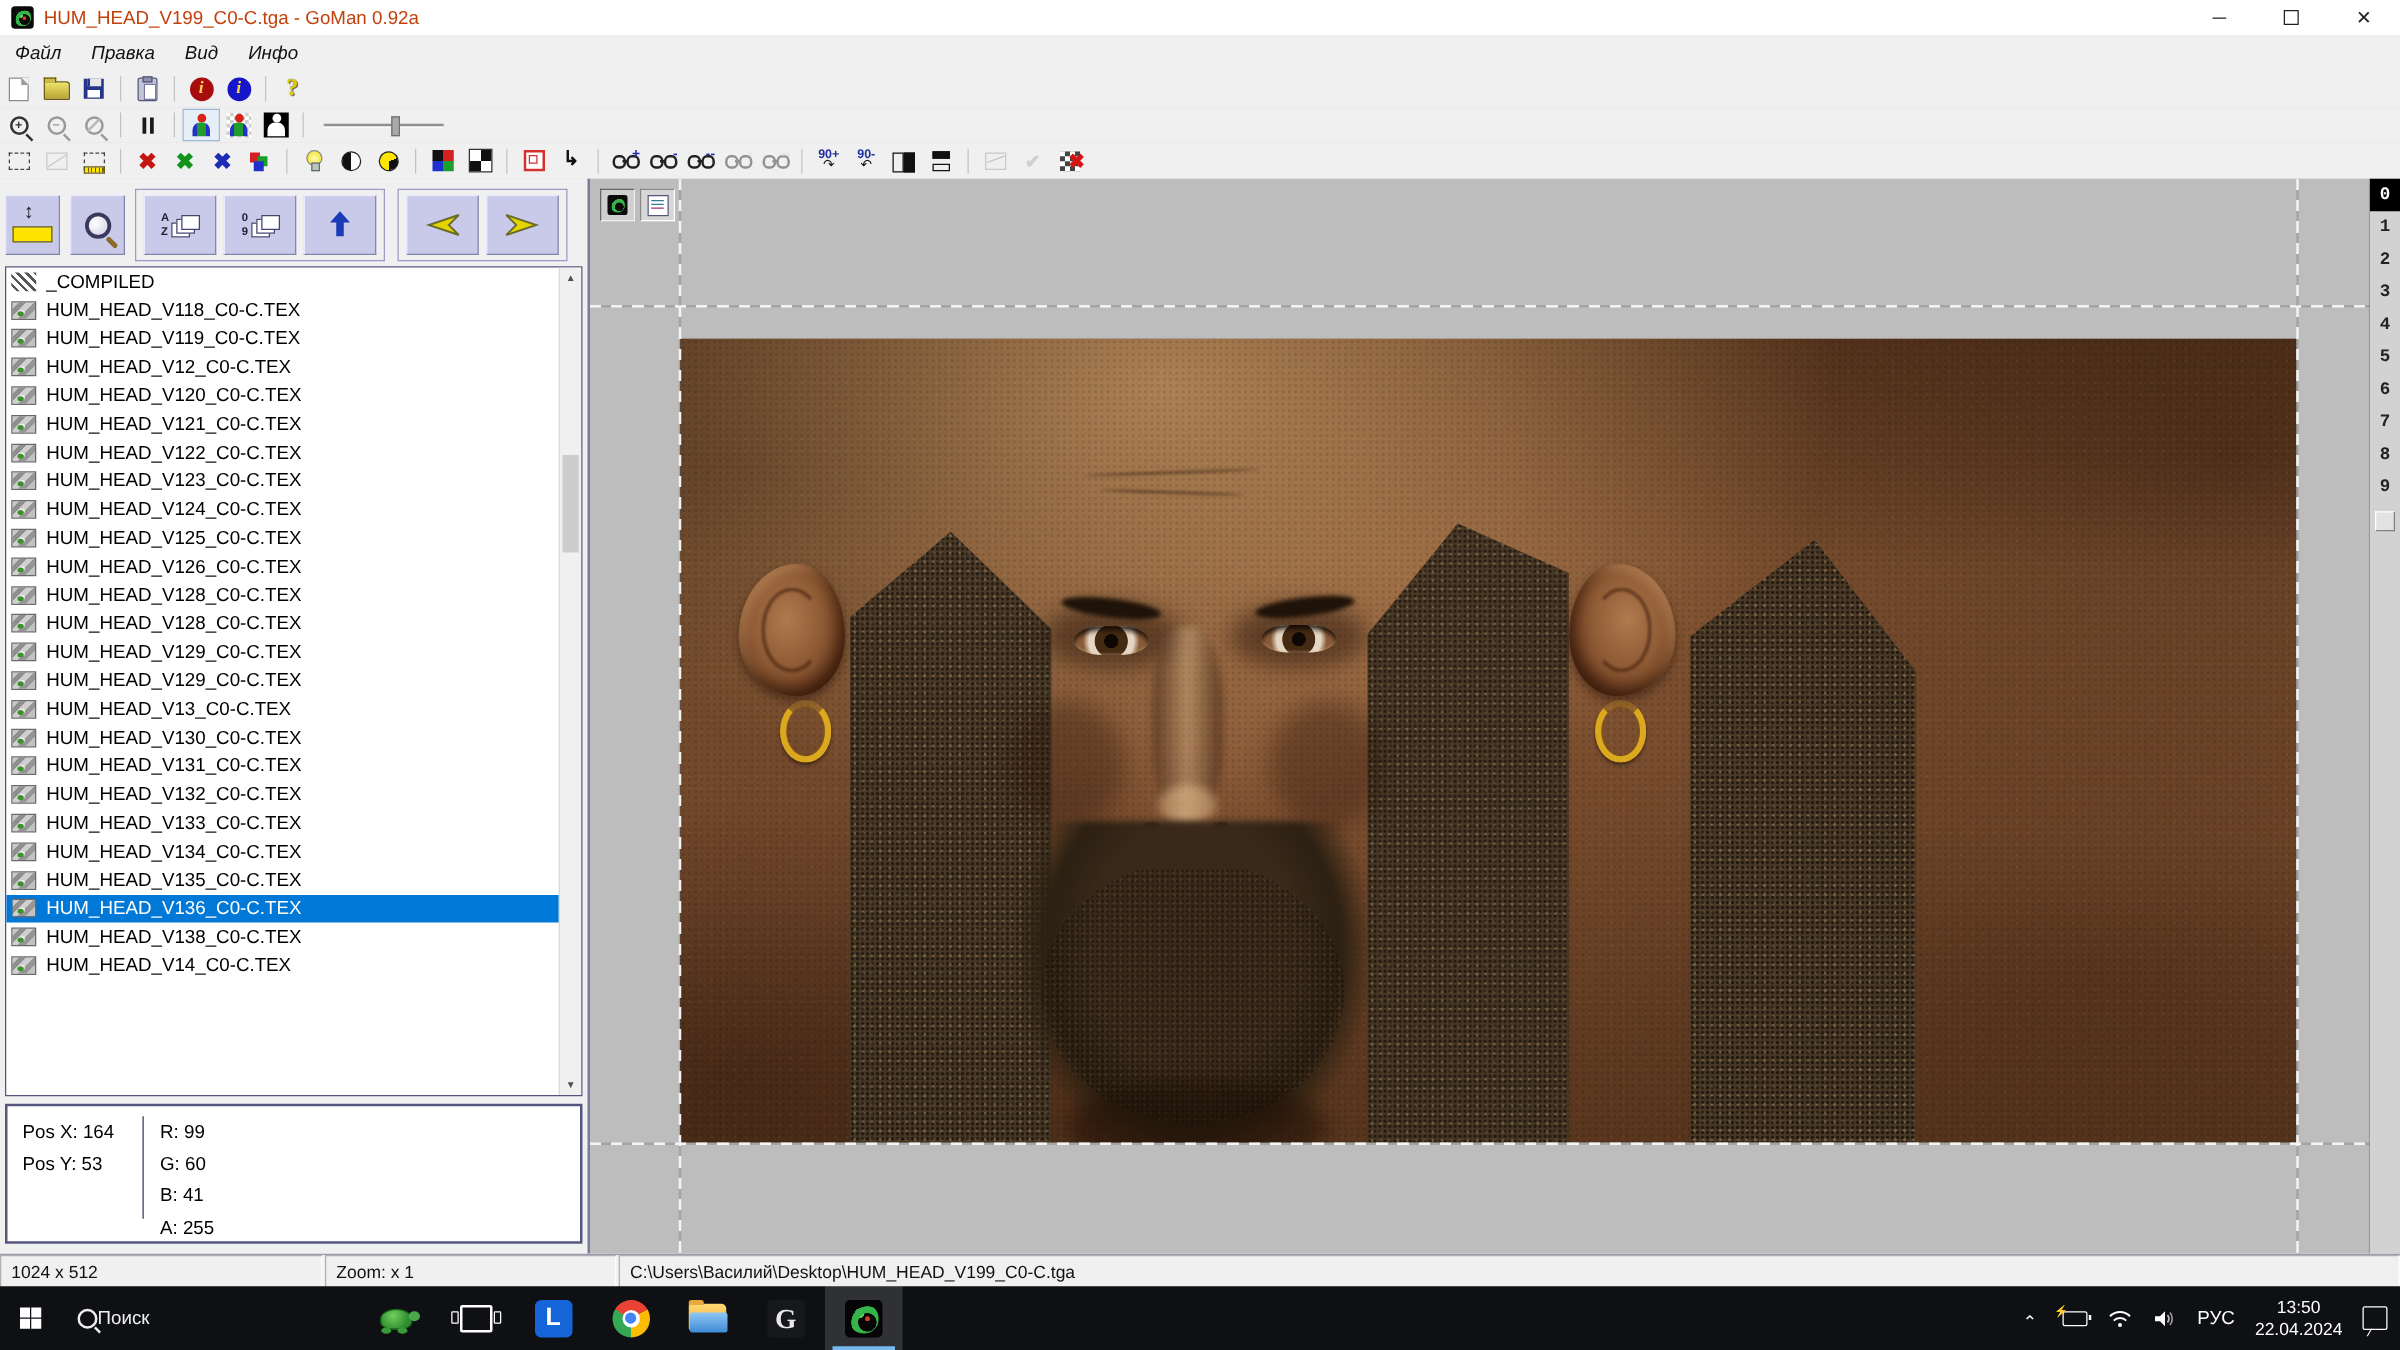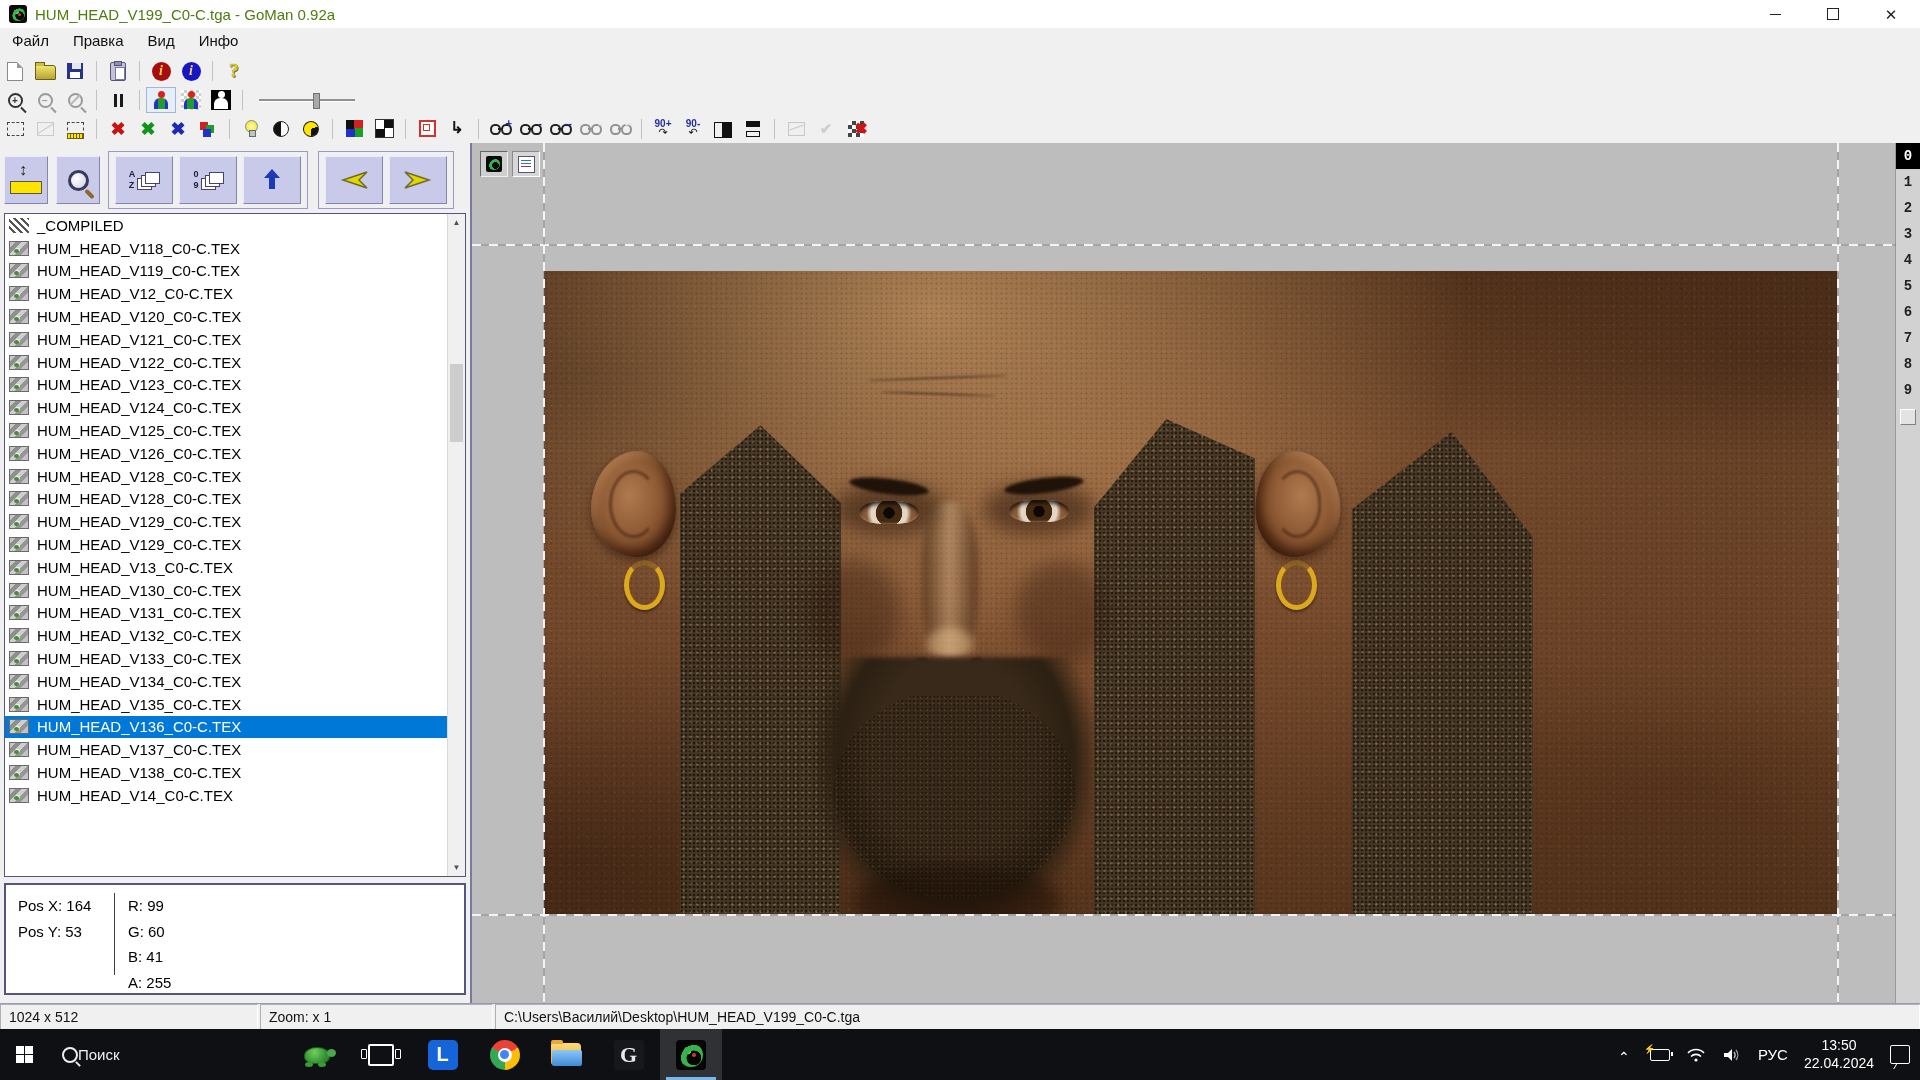--- a/index.html
+++ b/index.html
@@ -7,28 +7,28 @@
   #screen{position:relative;width:1920px;height:1080px;overflow:hidden;
     font-family:"Liberation Sans",sans-serif;background:#f0f0f0;-webkit-font-smoothing:antialiased;}
   
   .titlebar{position:absolute;left:0;top:0;width:1920px;height:28px;background:#ffffff;
     display:flex;align-items:center;border-bottom:1px solid #e4e4e4;}
   .appicon{width:18px;height:18px;margin:0 8px 0 9px;background:#0a0a0a;border-radius:3px;position:relative;flex:0 0 auto;}
   .appicon::before{content:"";position:absolute;left:2px;top:2px;width:14px;height:14px;border-radius:50%;
     background:radial-gradient(circle at 62% 62%, transparent 0 34%, #35b44a 36% 58%, transparent 60%),
                radial-gradient(circle at 38% 35%, #58d06a 0 18%, transparent 20%);}
   .appicon::after{content:"";position:absolute;left:9px;top:8px;width:3px;height:3px;border-radius:50%;background:#d23c2a;}
-  .title-text{font-size:15px;color:#4d7c0f;}
+  .title-text{font-size:15px;color:#c2410c;}
   .wincontrols{margin-left:auto;display:flex;height:28px;}
   .wbtn{width:58px;height:28px;display:flex;align-items:center;justify-content:center;color:#222;font-size:13px;}
   .glyph-min{width:11px;height:1px;background:#222;display:block;}
   .glyph-max{width:10px;height:10px;border:1px solid #222;display:block;}
   .glyph-close{font-size:15px;line-height:1;}
   
-  .menubar{position:absolute;left:0;top:28px;width:1920px;height:28px;background:#f0f0f0;display:flex;border-bottom:1px solid #dcdcdc;}
+  .menubar{position:absolute;left:0;top:28px;width:1920px;height:28px;background:#f0f0f0;display:flex;align-items:center;border-bottom:1px solid #dcdcdc;font-style:italic;}
   .menu-item{padding:4px 12px;font-size:15px;color:#111;}
   
   .tbar{position:absolute;left:0;width:1920px;background:#f0f0f0;display:flex;align-items:center;border-bottom:1px solid #d6d6d6;}
   #tb1{top:56px;height:30px;} #tb2{top:86px;height:28px;} #tb3{top:114px;height:29px;}
   .tbtn{width:28px;height:24px;display:flex;align-items:center;justify-content:center;margin:0 1px;position:relative;}
   .tbtn.active{background:#e6eef8;outline:1px solid #9fb8d8;}
   .tsep{width:1px;height:20px;background:#c2c2c2;margin:0 6px;}
   .dis{opacity:.45;filter:grayscale(1);}
   
   .i-new{width:14px;height:17px;background:#fff;border:1px solid #8a8a8a;position:relative;}
@@ -624,24 +624,20 @@
         <div class="row">
             <span class="ficon"></span>
             <span class="fname">HUM_HEAD_V135_C0-C.TEX</span>
           </div>
         <div class="row sel">
             <span class="ficon"></span>
             <span class="fname">HUM_HEAD_V136_C0-C.TEX</span>
           </div>
         <div class="row">
             <span class="ficon"></span>
-            <span class="fname">HUM_HEAD_V137_C0-C.TEX</span>
-          </div>
-        <div class="row">
-            <span class="ficon"></span>
             <span class="fname">HUM_HEAD_V138_C0-C.TEX</span>
           </div>
         <div class="row">
             <span class="ficon"></span>
             <span class="fname">HUM_HEAD_V14_C0-C.TEX</span>
           </div>
       </div>
       <div class="vscroll">
         <div class="varrow">▲</div>
         <div class="vthumb"></div>

